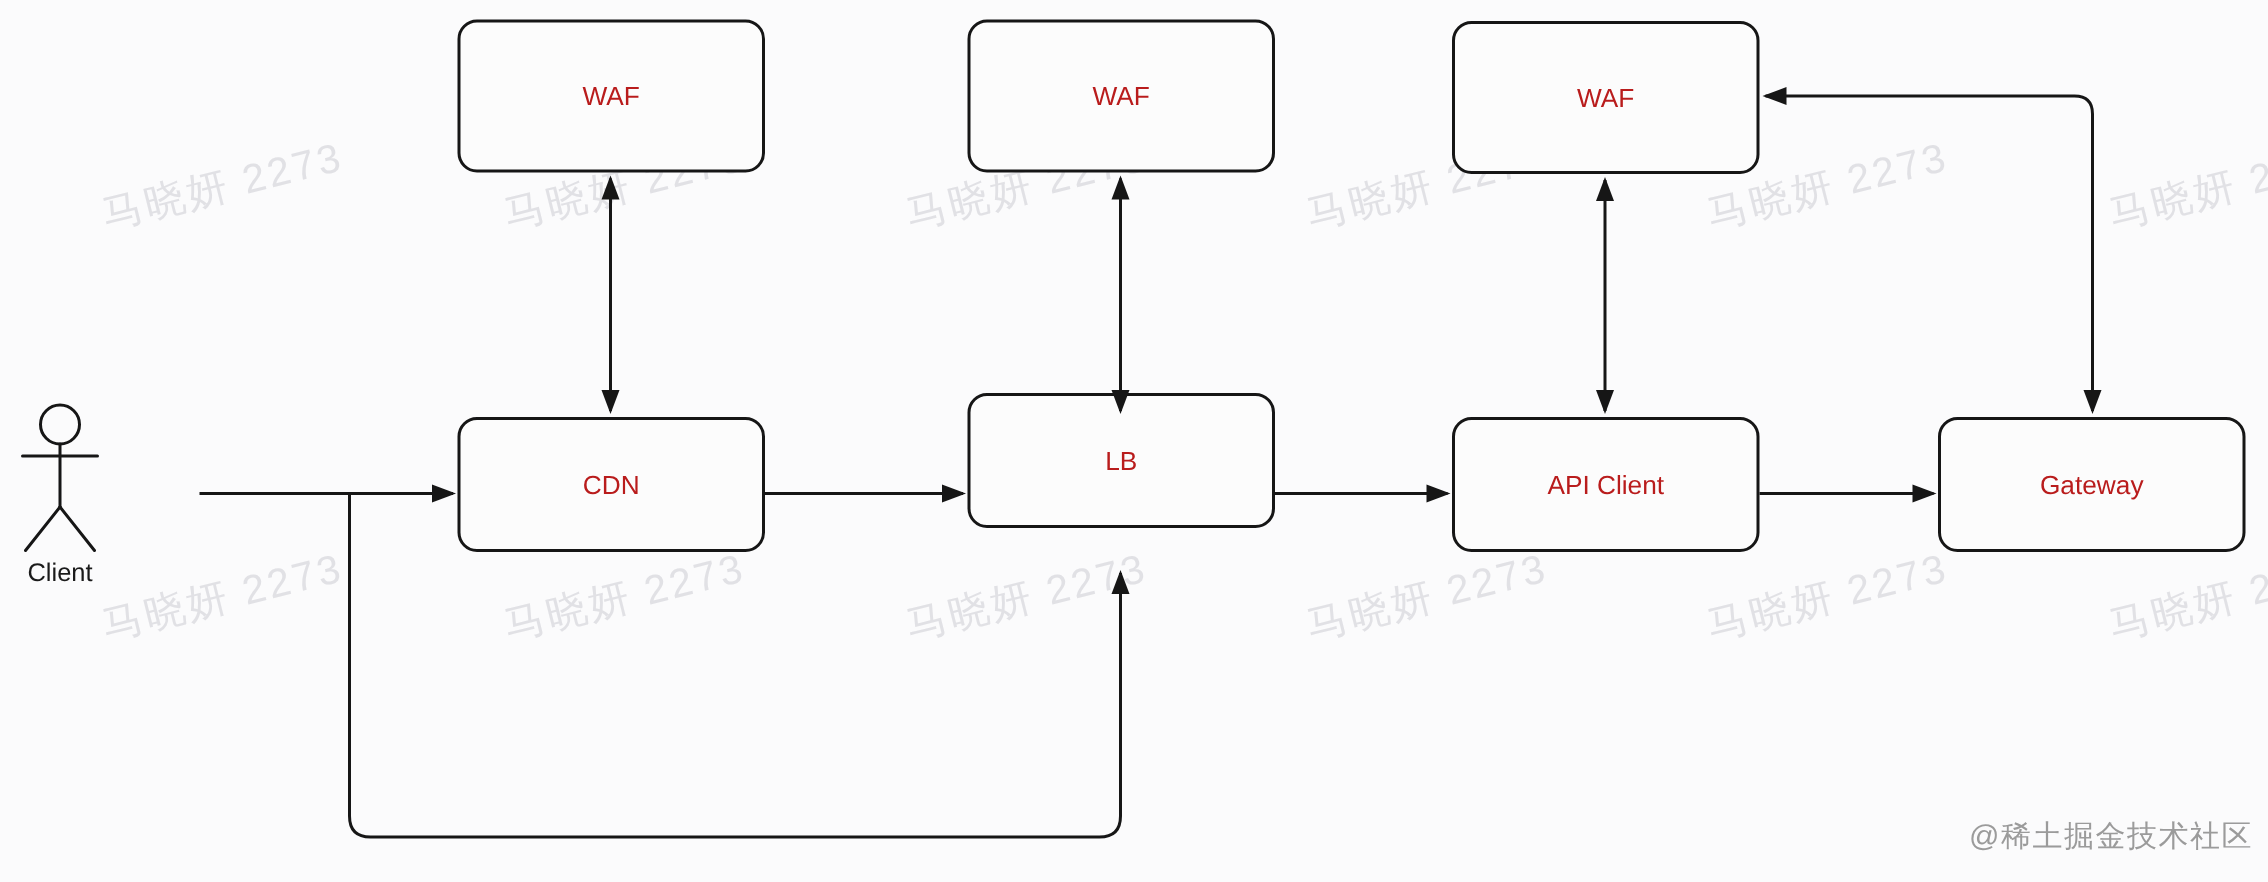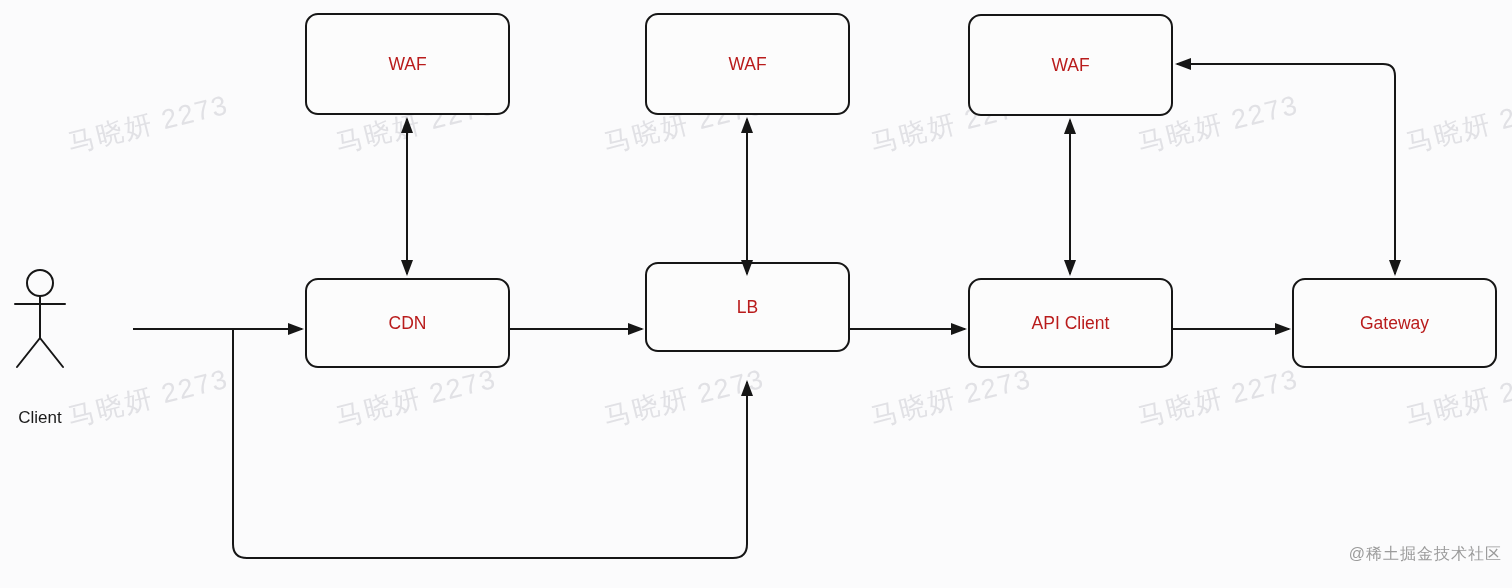--- a/index.html
+++ b/index.html
@@ -29,27 +29,27 @@
   #waf1{left:305px;top:13px;}
   #waf2{left:645px;top:13px;}
   #waf3{left:968px;top:14px;}
   #cdn{left:305px;top:278px;}
   #lb{left:645px;top:262px;}
   #api-gateway{left:968px;top:278px;}
   #server{left:1292px;top:278px;}
   svg.connectors{position:absolute;left:0;top:0;z-index:3;pointer-events:none;}
   .actor-label{
     position:absolute;z-index:3;
-    left:0;top:408px;width:80px;
+    left:0;top:372px;width:80px;
     text-align:center;font-size:17px;color:#1a1a1a;
   }
   .credit{
     position:absolute;z-index:4;
     right:10px;top:544px;
-    font-size:16px;color:#9b9b9b;letter-spacing:1px;
+    font-size:20px;color:#9b9b9b;letter-spacing:1px;
   }
 </style>
 </head>
 <body>
 
 <span class="watermark" style="left:66px;top:106px">马晓妍 2273</span>
 <span class="watermark" style="left:334px;top:106px">马晓妍 2273</span>
 <span class="watermark" style="left:602px;top:106px">马晓妍 2273</span>
 <span class="watermark" style="left:869px;top:106px">马晓妍 2273</span>
 <span class="watermark" style="left:1136px;top:106px">马晓妍 2273</span>

